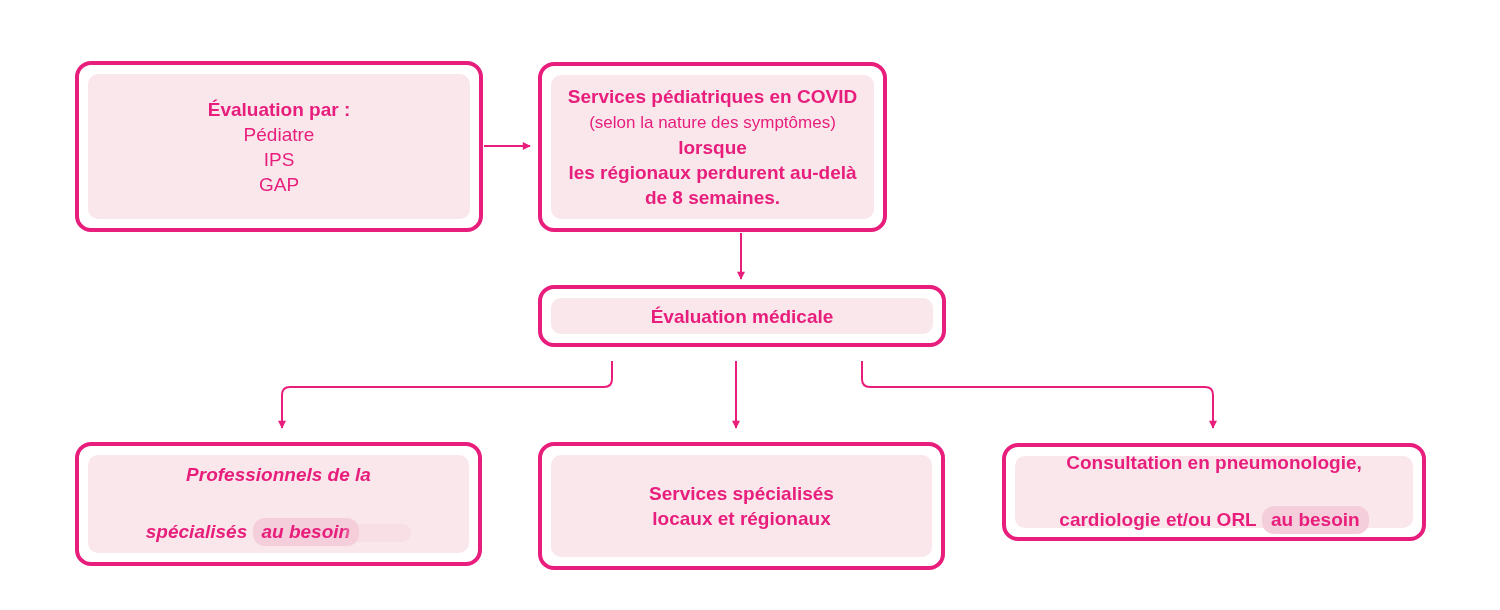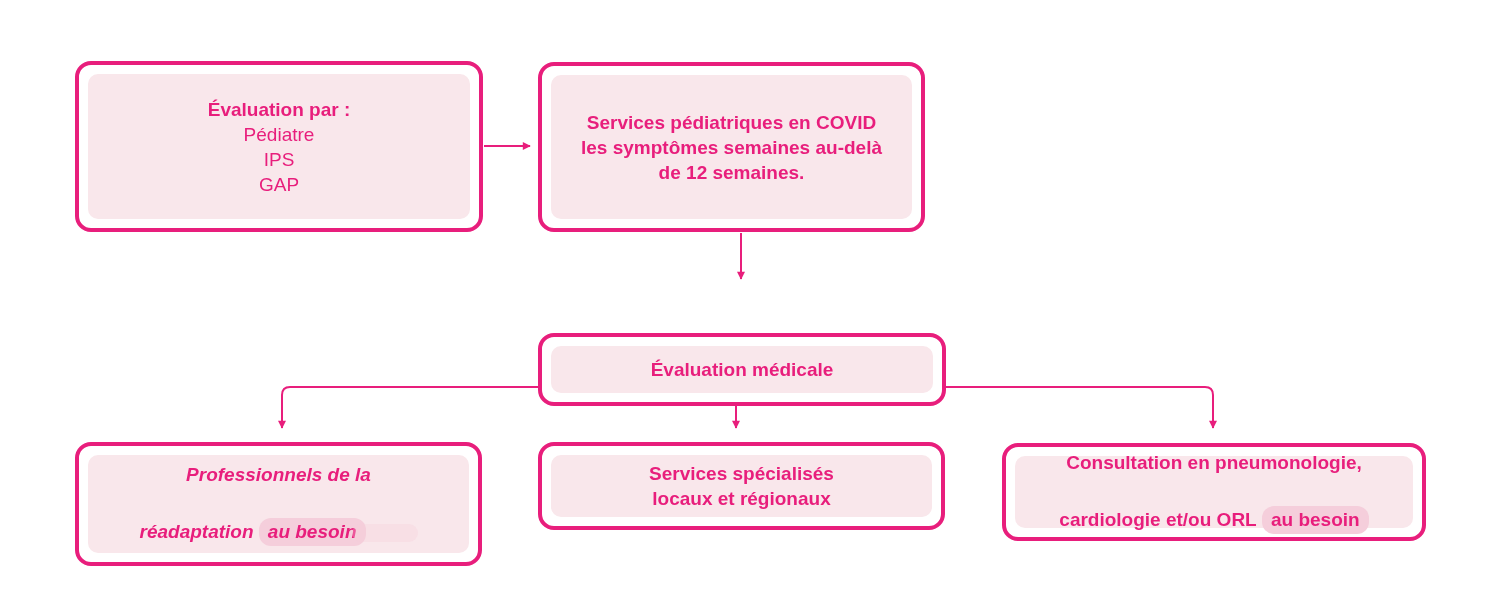--- a/index.html
+++ b/index.html
@@ -79,45 +79,49 @@
 
   <div class="node" style="left:75px;top:61px;width:408px;height:171px;">
     <div class="node-fill">
       <div class="bold">Évaluation par :</div>
       <div class="regular">Pédiatre</div>
       <div class="regular">IPS</div>
       <div class="regular">GAP</div>
     </div>
   </div>
 
-  <div class="node" style="left:538px;top:62px;width:387px;height:170px;">
+  <div class="node" style="left:538px;top:62px;width:349px;height:170px;">
     <div class="node-fill">
       <div class="bold">Services pédiatriques en COVID</div>
-      <div class="bold">les symptômes semaines au-delà</div>
-      <div class="bold">de 12 semaines.</div>
+      <div>
+        <span class="regular small">(selon la nature des symptômes)</span>
+        <span class="bold">lorsque</span>
+      </div>
+      <div class="bold">les régionaux perdurent au-delà</div>
+      <div class="bold">de 8 semaines.</div>
     </div>
   </div>
 
-  <div class="node" style="left:538px;top:285px;width:408px;height:73px;margin-top:48px;">
+  <div class="node" style="left:538px;top:285px;width:408px;height:62px;">
     <div class="node-fill">
       <div class="bold">Évaluation médicale</div>
     </div>
   </div>
 
   <div class="node" style="left:75px;top:442px;width:407px;height:124px;font-style:italic;">
     <div class="node-fill">
       <div class="bold">Professionnels de la</div>
       <div>
-        <span class="bold">réadaptation</span>
+        <span class="bold">spécialisés</span>
         <span class="bold highlight">au besoin</span><span class="tail"></span>
       </div>
     </div>
   </div>
 
-  <div class="node" style="left:538px;top:442px;width:407px;height:88px;">
+  <div class="node" style="left:538px;top:442px;width:407px;height:128px;">
     <div class="node-fill">
       <div class="bold">Services spécialisés</div>
       <div class="bold">locaux et régionaux</div>
     </div>
   </div>
 
   <div class="node" style="left:1002px;top:443px;width:424px;height:98px;">
     <div class="node-fill">
       <div class="bold">Consultation en pneumonologie,</div>
       <div>

